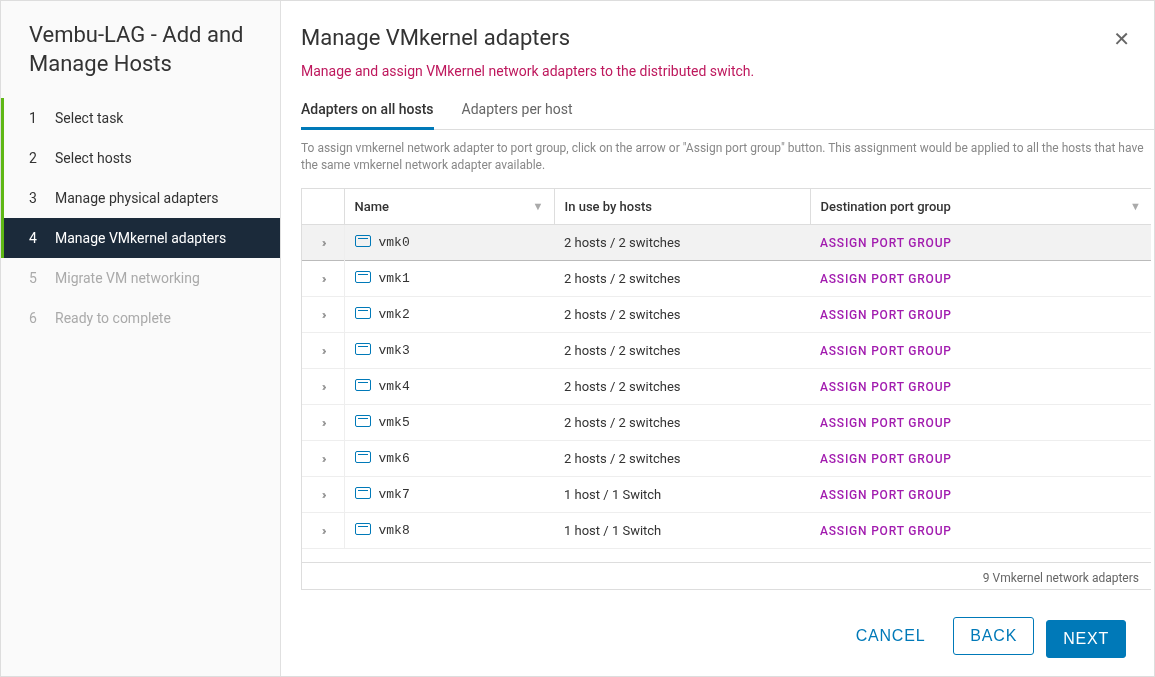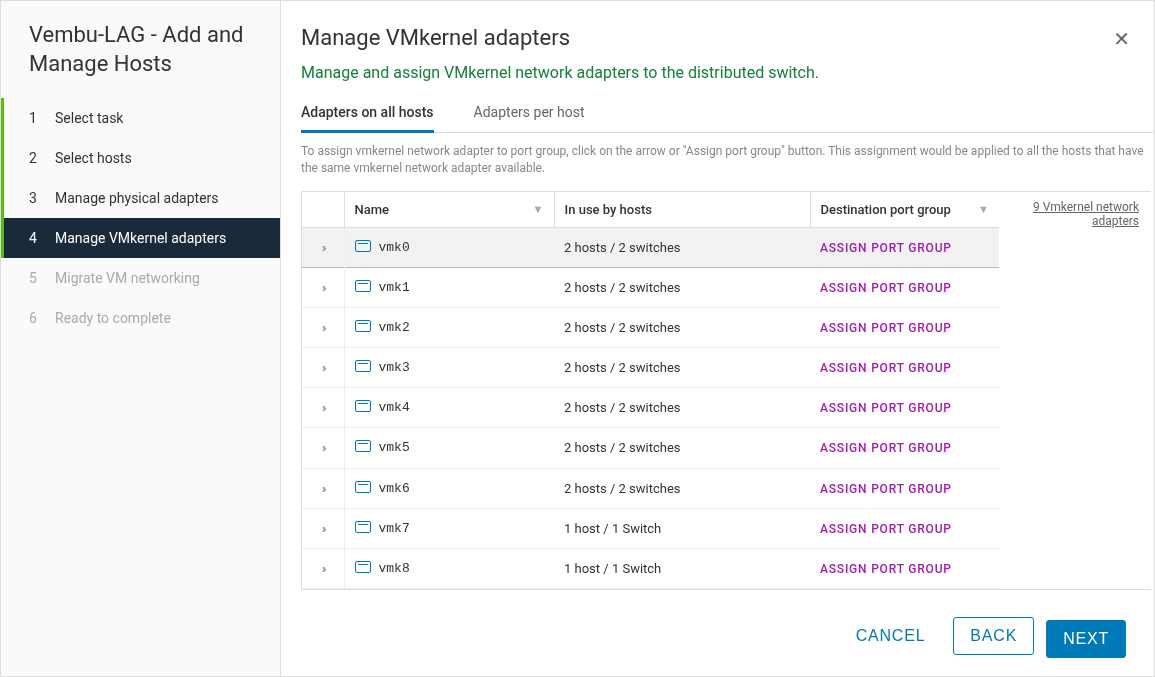--- a/index.html
+++ b/index.html
@@ -95,29 +95,29 @@
     .close-btn {
       font-size: 20px;
       color: #666;
       cursor: pointer;
       background: none;
       border: none;
       padding: 4px;
       line-height: 1;
     }
     .main-subtitle {
-      font-size: 16px;
-      color: #15803d;
+      font-size: 14px;
+      color: #be185d;
       padding: 10px 20px 14px 20px;
     }
     .tabs {
       display: flex;
       border-bottom: 1px solid #ddd;
       margin: 0 0 0 20px;
-      gap: 40px;
+      gap: 28px;
     }
     .tab {
       padding: 8px 0 10px 0;
       font-size: 14px;
       color: #666;
       cursor: pointer;
       border-bottom: 3px solid transparent;
       margin-bottom: -1px;
     }
     .tab.active {
@@ -129,21 +129,21 @@
       font-size: 12px;
       color: #888;
       padding: 10px 3px 14px 20px;
       line-height: 1.4;
     }
     .table-wrapper {
       border: 1px solid #ddd;
       margin: 0 3px 0 20px;
       flex: 1;
       display: flex;
-      flex-direction: row;
+      flex-direction: column;
       min-height: 0;
       border-right: none;
     }
     table {
       width: 100%;
       border-collapse: collapse;
       font-size: 13px;
     }
     thead th {
       font-weight: 500;
@@ -233,21 +233,20 @@
     .table-spacer {
       flex: 1;
       border-bottom: 1px solid #ddd;
       min-height: 14px;
     }
     .table-footer {
       text-align: right;
       padding: 8px 12px;
       font-size: 12px;
       color: #666;
-      text-decoration: underline;
     }
     .actions {
       display: flex;
       justify-content: flex-end;
       align-items: center;
       gap: 12px;
       padding: 24px 28px 0 20px;
     }
     .btn {
       font-size: 16px;

